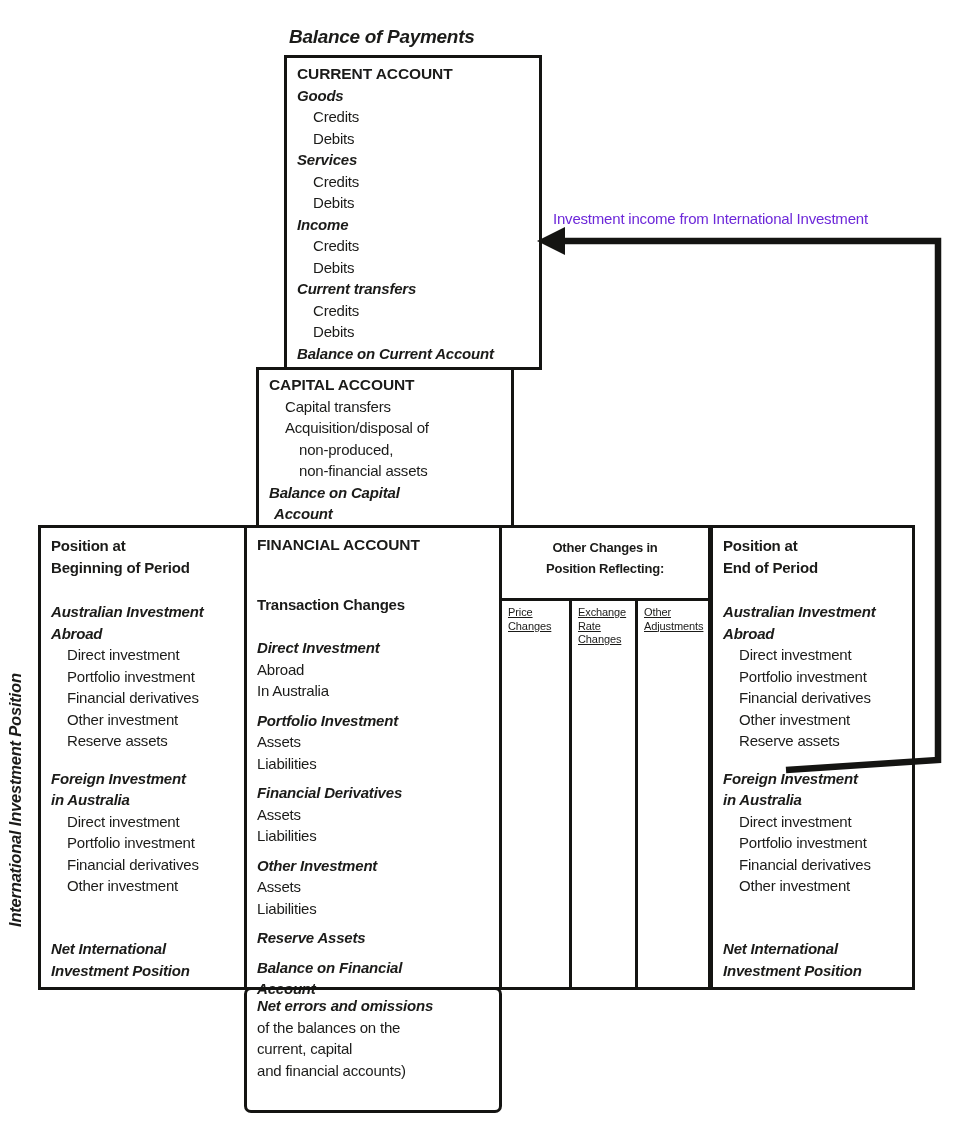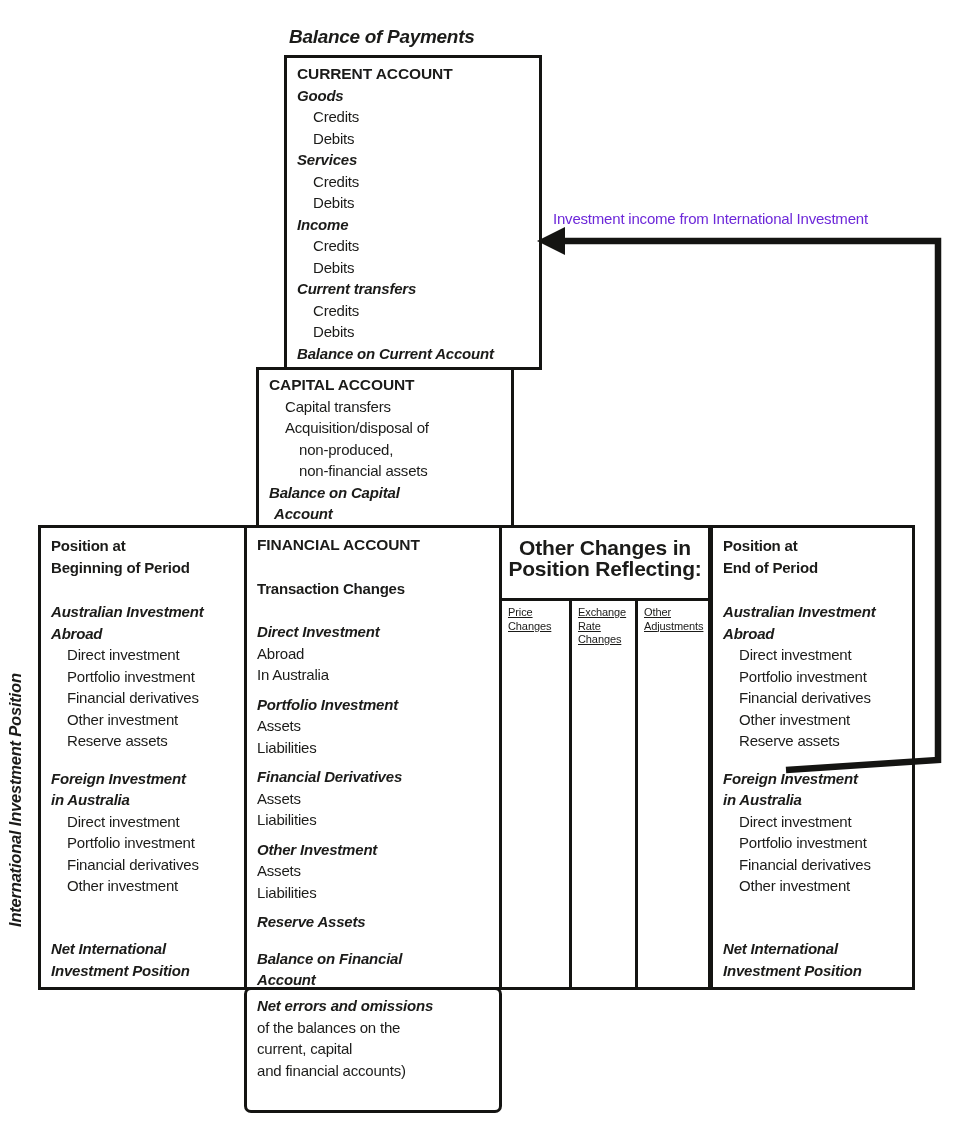--- a/index.html
+++ b/index.html
@@ -14,36 +14,36 @@
   .ind{padding-left:16px;}
   .ind2{padding-left:30px;}
   .ind-s{padding-left:5px;}
 
   #title{position:absolute;left:289px;top:12px;font-size:19px;font-weight:bold;font-style:italic;letter-spacing:-0.3px;margin-top:14px;}
 
   
   #current-box{left:244px;top:55px;width:258px;height:315px;padding:5px 23px 0 10px;margin-left:40px;}
   #capital-box{left:256px;top:367px;width:258px;height:161px;padding:4px 6px 0 10px;}
   #financial-box{left:244px;top:525px;width:258px;height:465px;padding:6px 6px 0 10px;}
-  #financial-box .sub{margin-top:22px;}
+  #financial-box .sub{margin-top:38px;}
   #financial-box .grp{margin-top:22px;}
   #financial-box .grp ~ .grp{margin-top:8px;}
-  #financial-box .bal{margin-top:15px;}
+  #financial-box .bal{margin-top:8px;}
   #neterrors-box{left:244px;top:987px;width:258px;height:126px;padding:5px 6px 8px 10px;border-radius:7px;}
   #neterrors-box .ln{line-height:21.7px;}
 
   
   #begin-box{left:38px;top:525px;width:209px;height:465px;padding:7px 4px 0 10px;}
   #end-box{left:710px;top:525px;width:205px;height:465px;padding:7px 4px 0 10px;}
   .pos .grp1{margin-top:23px;}
   .pos .grp2{margin-top:16px;}
   .pos .net{position:absolute;left:10px;bottom:6px;}
 
   #otherchanges-head{left:499px;top:525px;width:212px;height:76px;text-align:center;padding-top:9px;}
-  #otherchanges-head .ln{font-size:21px;line-height:21px;font-weight:bold;white-space:nowrap;}
+  #otherchanges-head .ln{font-size:13px;line-height:21px;font-weight:bold;white-space:nowrap;}
   #otherchanges-cols{left:499px;top:598px;width:212px;height:392px;display:flex;padding:0;text-decoration:underline;}
   .col{box-sizing:border-box;padding:5px 2px 0 6px;font-size:11px;line-height:13.5px;
        letter-spacing:-0.1px;}
   .col1{width:70px;border-right:3px solid #141412;}
   .col2{width:66px;border-right:3px solid #141412;}
   .col3{width:70px;}
 
   #side-label{position:absolute;left:0px;top:600px;height:400px;width:30px;
       display:flex;align-items:center;justify-content:center;
       writing-mode:vertical-rl;transform:rotate(180deg);

